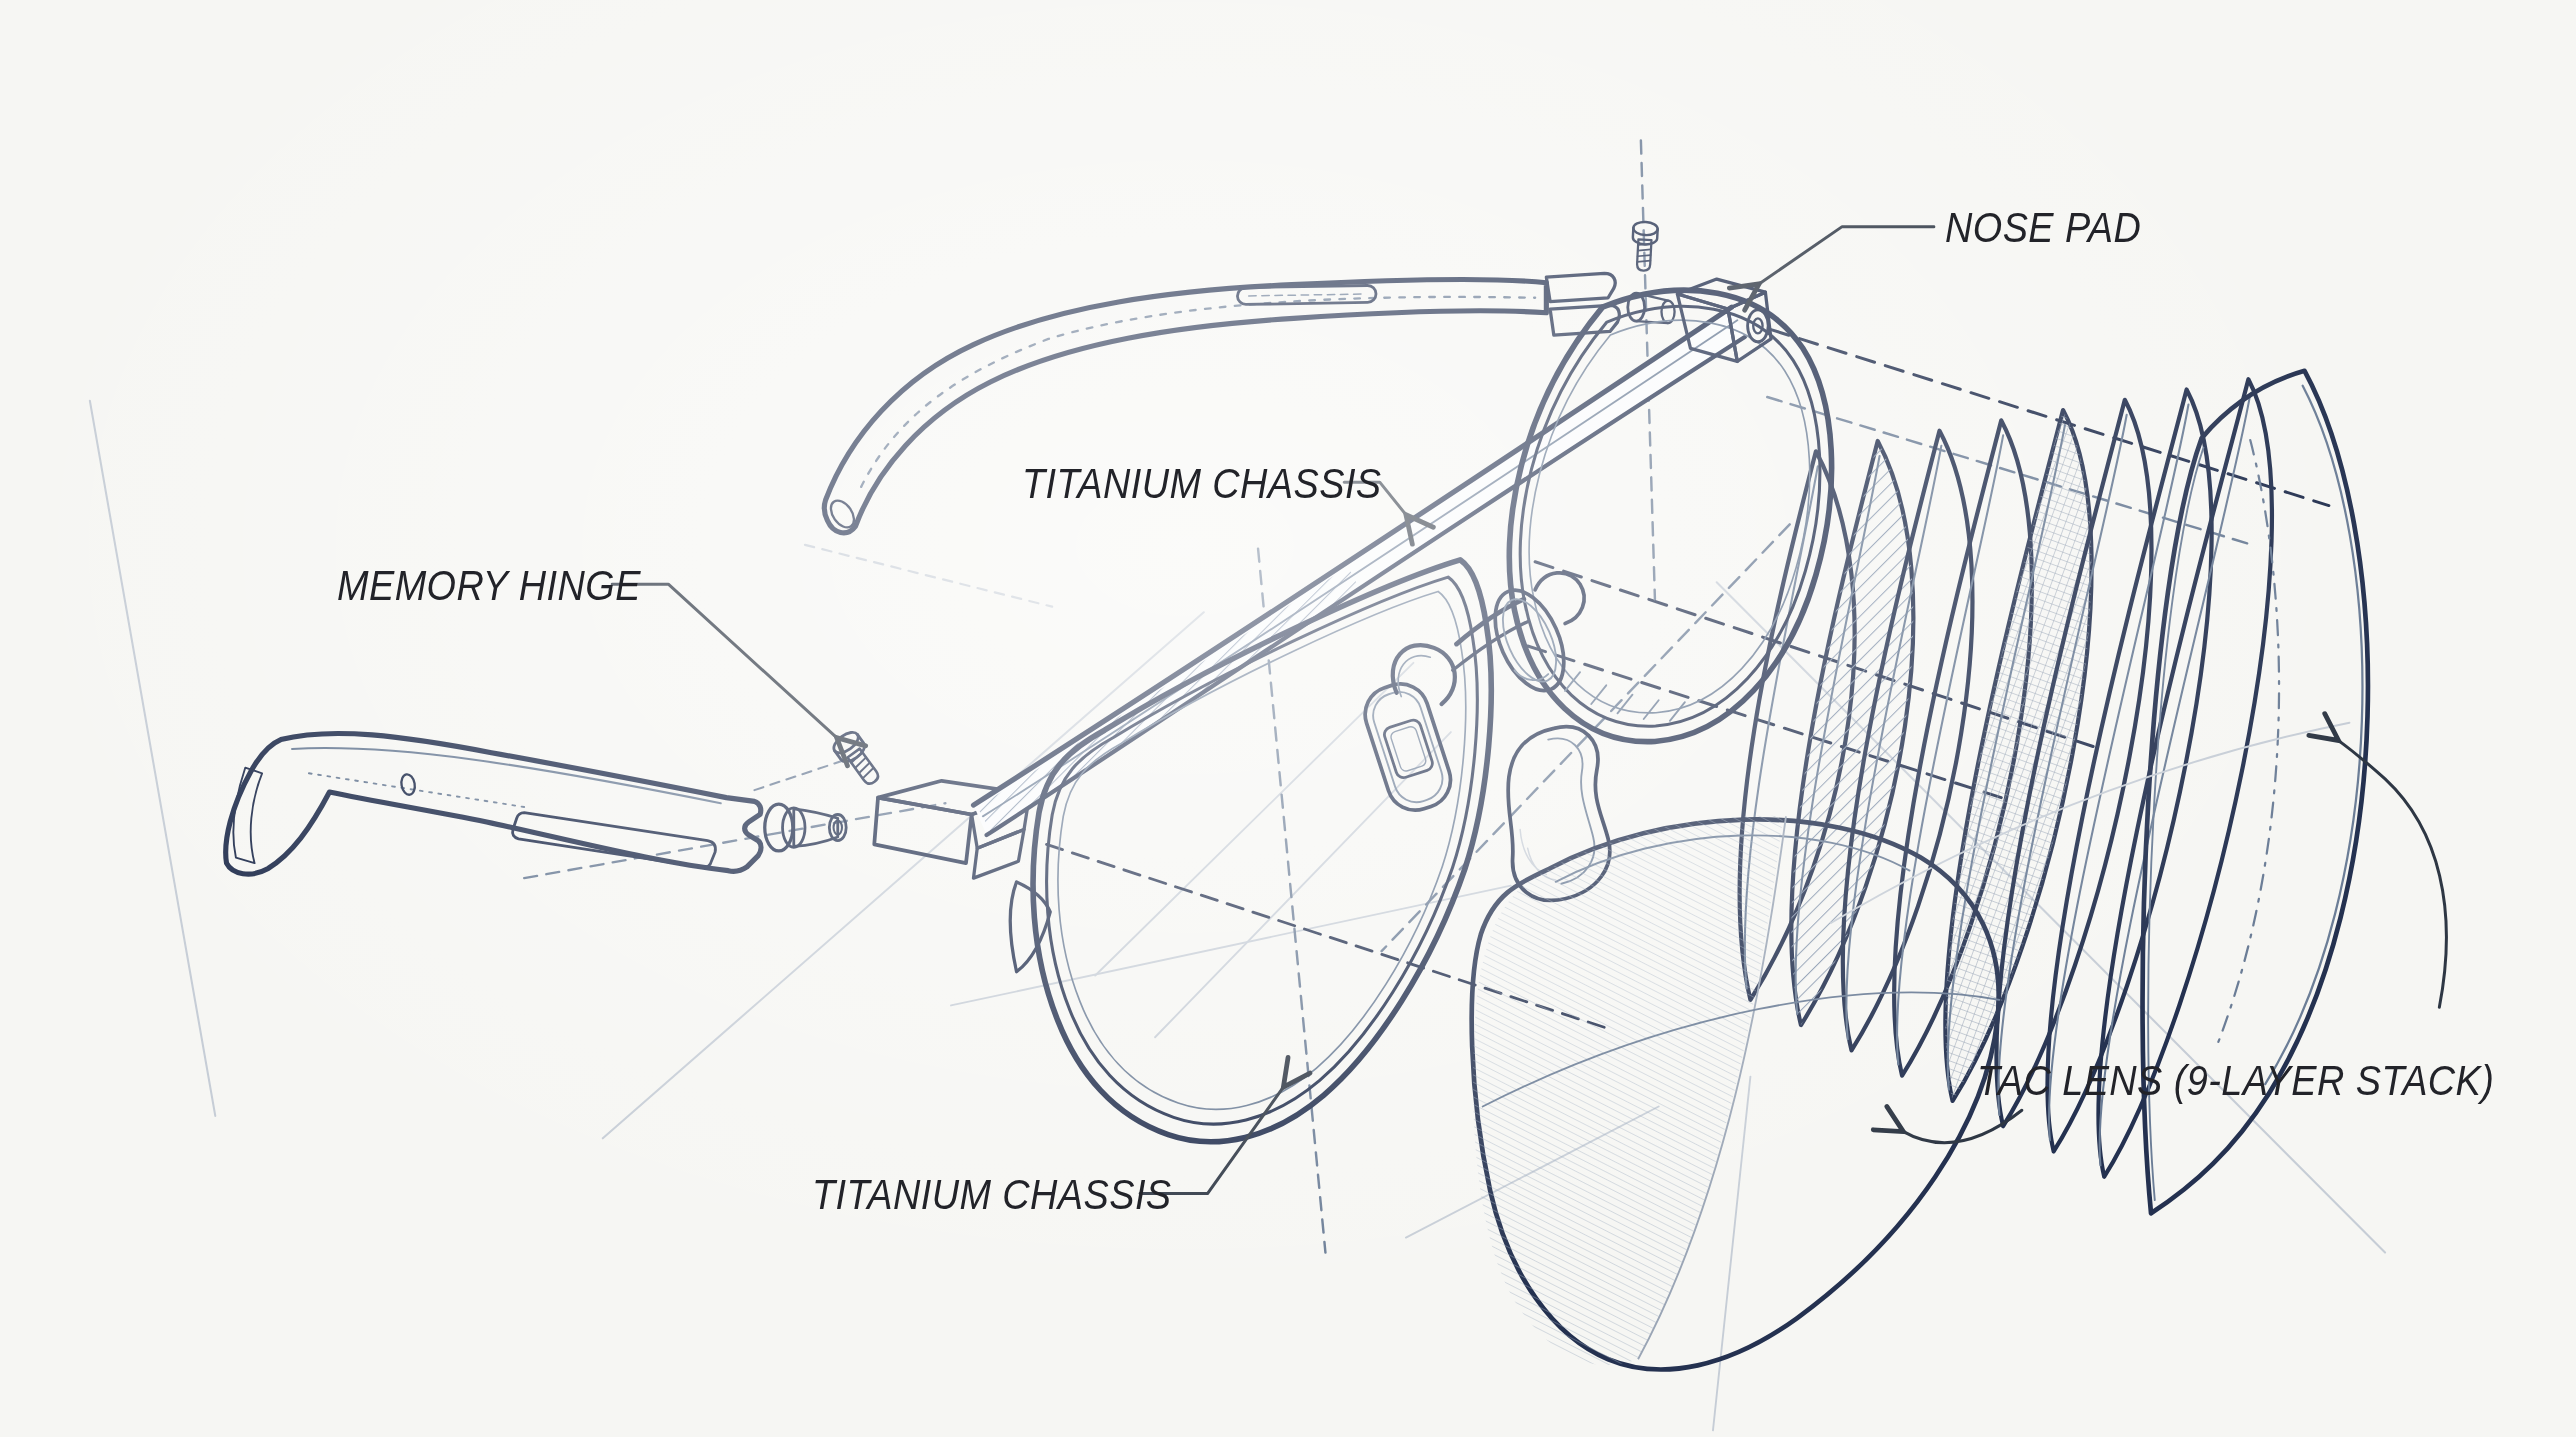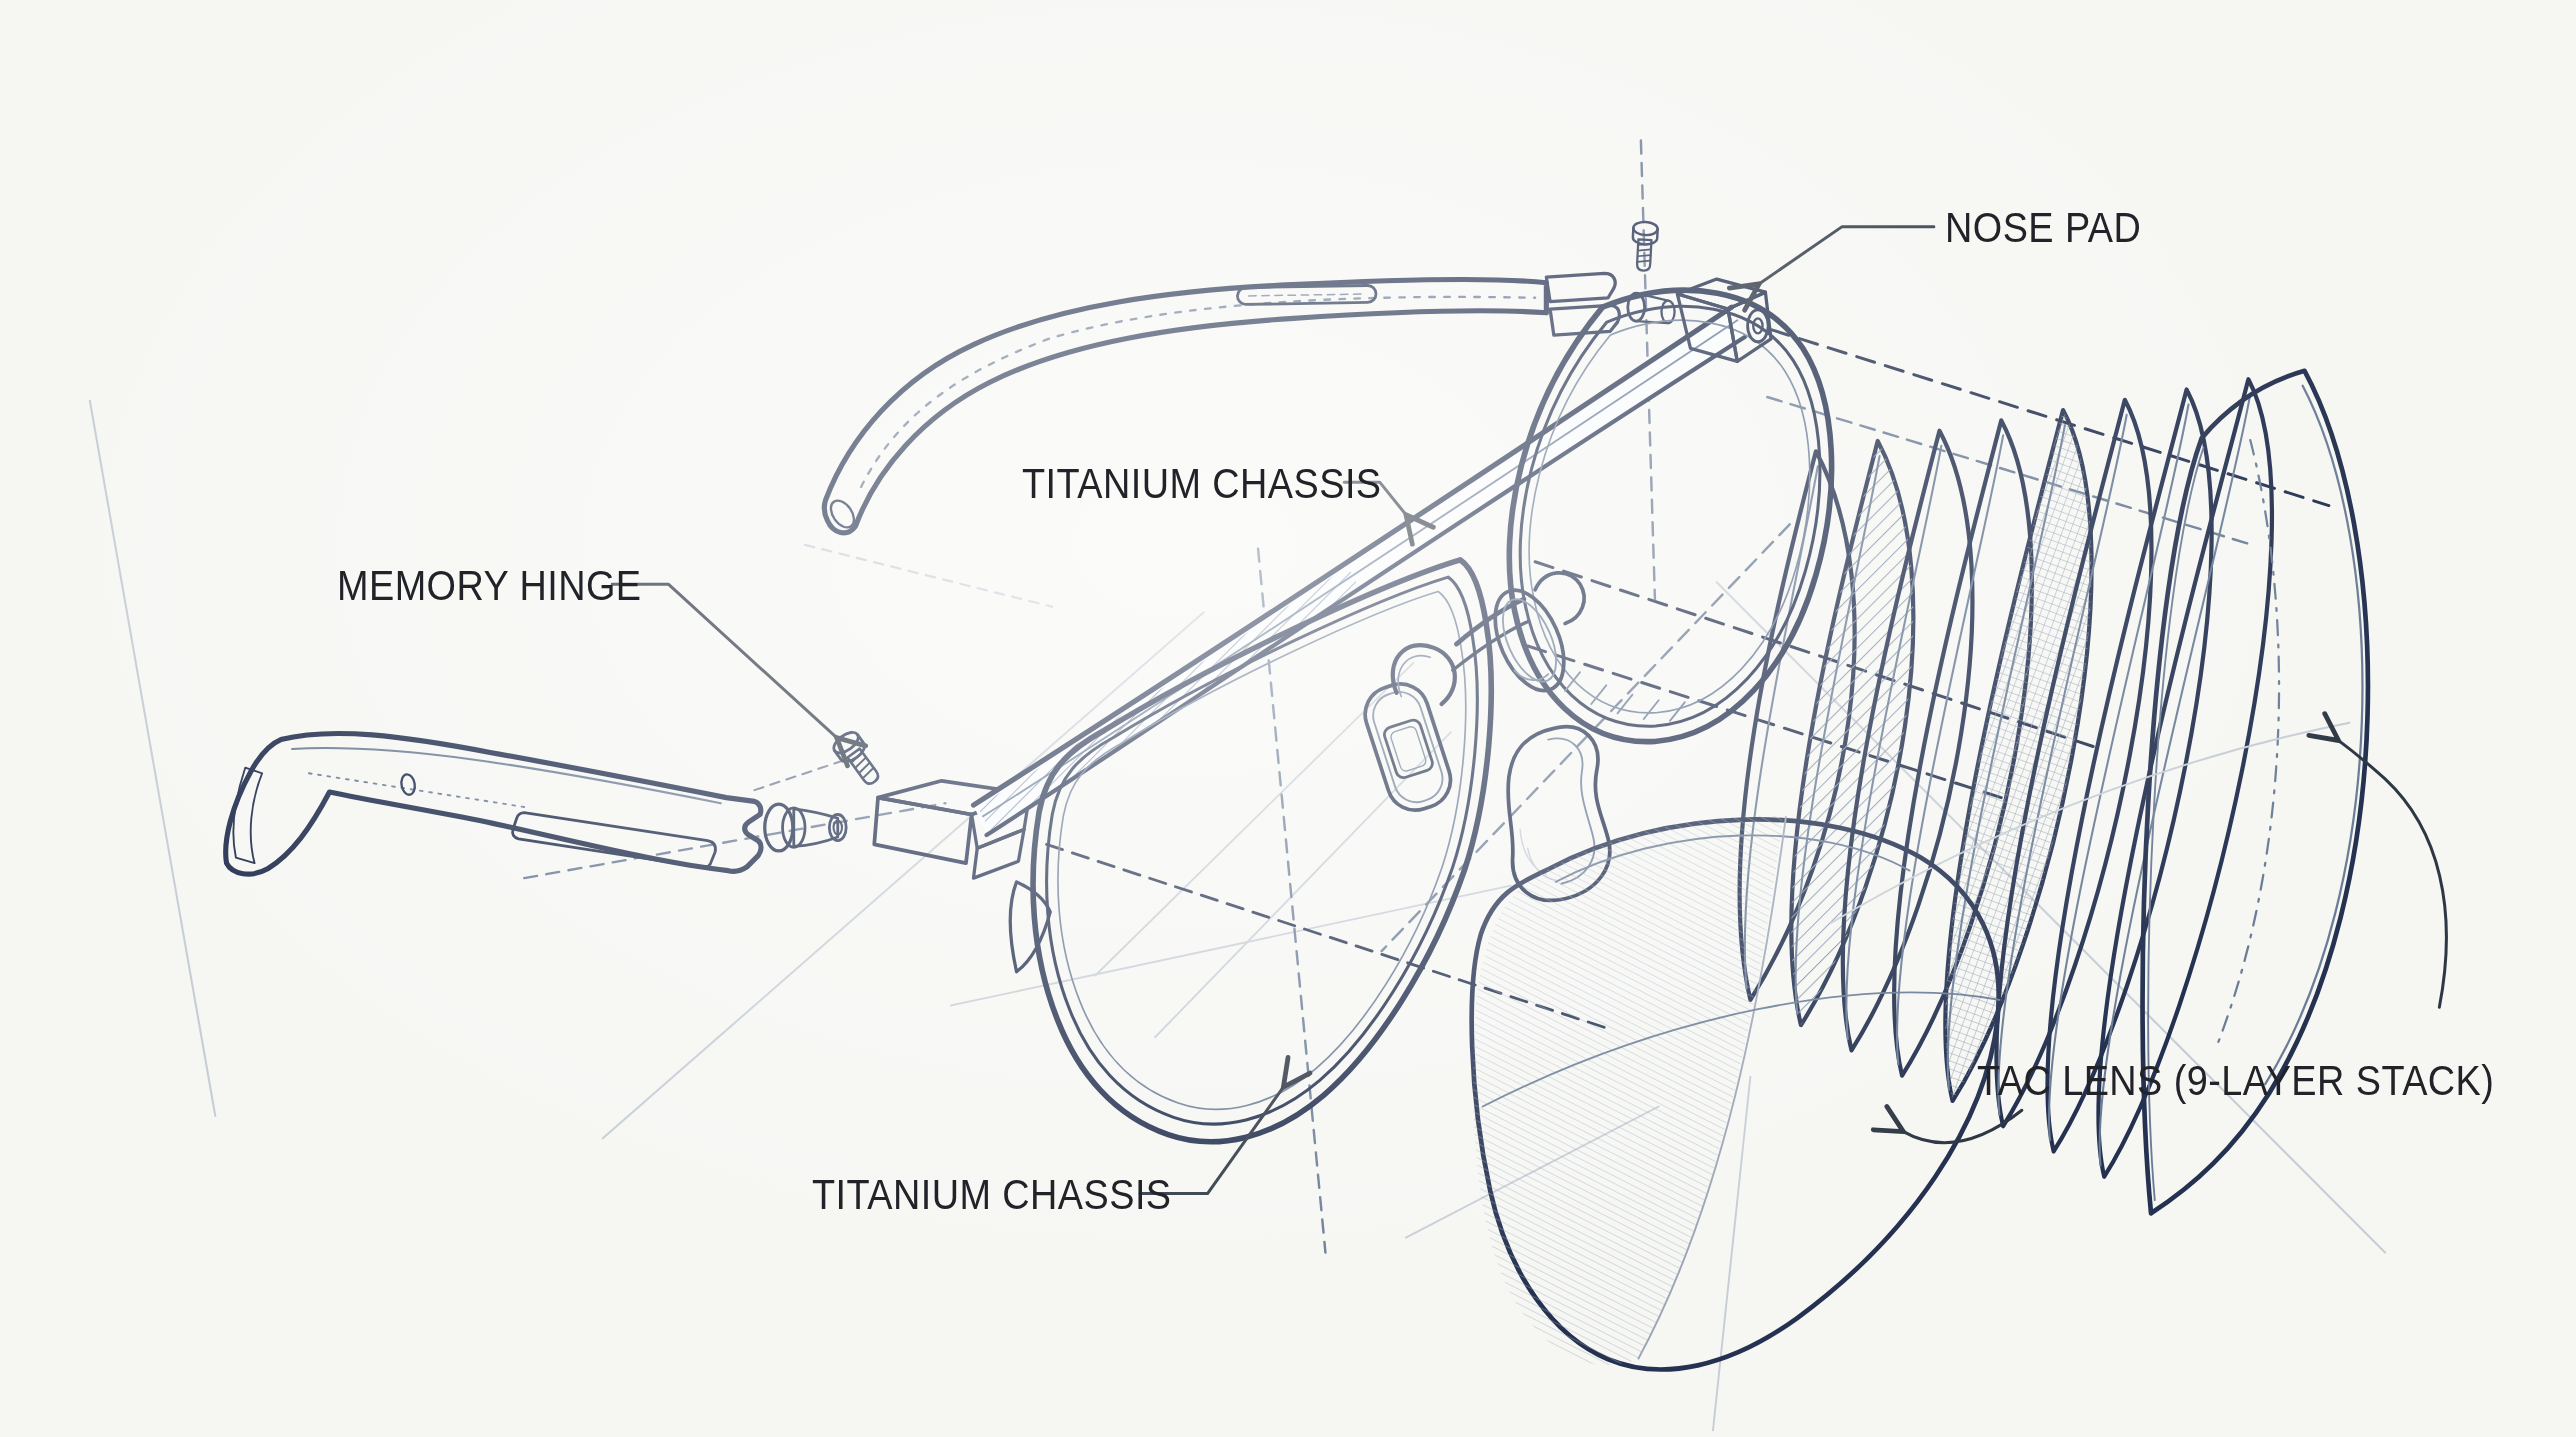--- a/index.html
+++ b/index.html
@@ -1,17 +1,17 @@
 <!DOCTYPE html>
 <html style="--ink: #243150; --ink-soft: #6b7d96; --pencil: #c6cdd6; --label-text: #222329; --background: #f6f6f3; --lens-fill: #e7ebef;font-size:15px"><head>
 <meta charset="utf-8">
 <style>
   html,body{margin:0;padding:0;}
   .stage{position:relative;width:2576px;height:1438px;background:var(--background,#f6f6f3);overflow:hidden;
-         font-family:"Liberation Sans",sans-serif;}
+         font-family:"Liberation Sans",sans-serif;font-style:italic;}
   .stage::after{content:"";position:absolute;inset:0;pointer-events:none;
     background:radial-gradient(ellipse at 46% 38%, rgba(255,255,255,.55), rgba(255,255,255,0) 62%);}
   svg{position:absolute;left:0;top:0;}
   .ink{stroke:var(--ink,#243150);fill:none;stroke-linecap:round;stroke-linejoin:round;}
   .soft{stroke:var(--ink-soft,#6b7d96);fill:none;stroke-linecap:round;}
   .pencil{stroke:var(--pencil,#c6cdd6);fill:none;stroke-linecap:round;}
   .lead{stroke:#2e3744;fill:none;stroke-linecap:round;stroke-linejoin:round;}
   .lbl{position:absolute;font-size:43px;line-height:1.05;font-weight:400;color:var(--label-text,#1f2125);
        letter-spacing:0.5px;white-space:nowrap;transform:scaleX(.88);transform-origin:left top;z-index:5;}
 </style>

